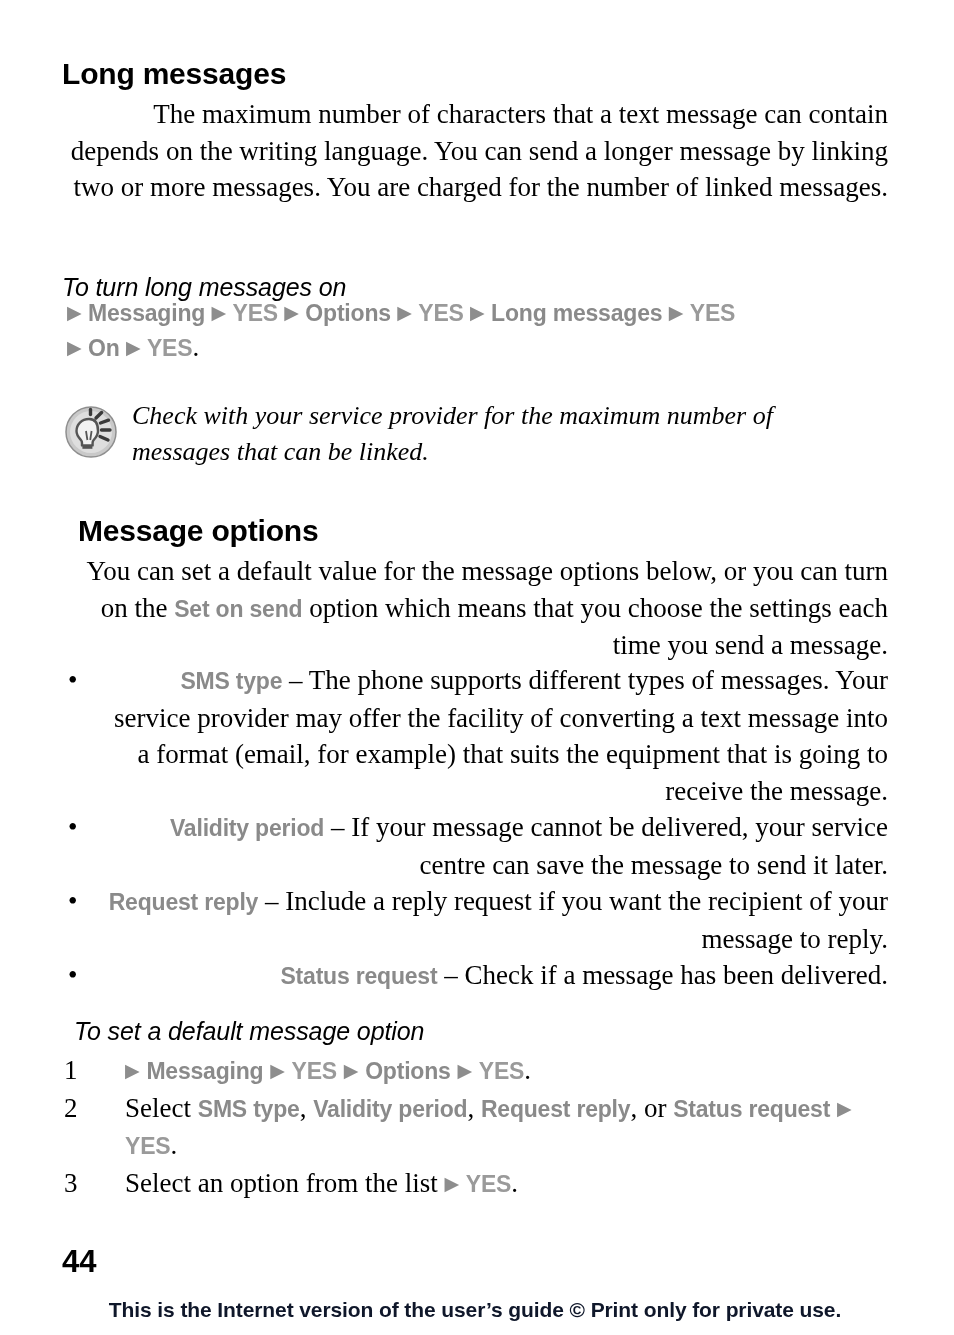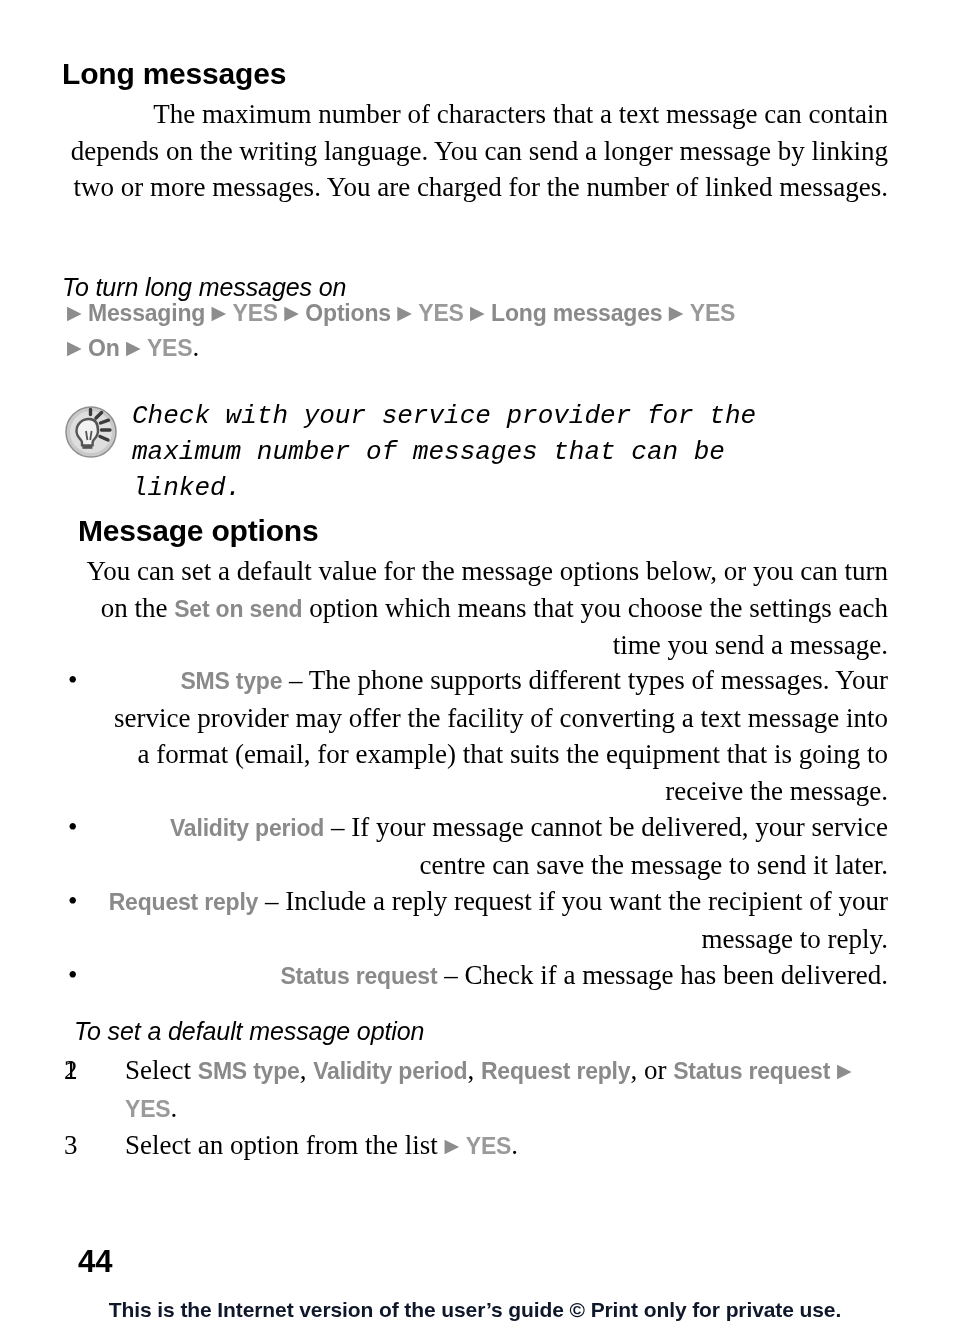--- a/index.html
+++ b/index.html
@@ -46,21 +46,21 @@
   }
   .body {
     font-family: "Liberation Serif", "DejaVu Serif", serif;
     font-size: 27px;
     line-height: 36.5px;
     color: #000;
     margin: 0;
     text-align: right;
   }
   .tip {
-    font-family: Liberation Mono, monospace;
+    font-family: Liberation Serif, serif;
     font-style: italic;
     font-size: 26px;
     line-height: 36px;
     color: #000;
     margin: 0;
   }
 
   
   .ui {
     font-family: "Liberation Sans", "DejaVu Sans", sans-serif;
@@ -119,21 +119,21 @@
   .steps         { position: absolute; left: 0;  top: 1052px; width: 826px; }
   .step          { position: relative; padding-left: 63px; }
   .step .num     { position: absolute; left: 2px; top: 0;
                    font-family: "Liberation Serif", "DejaVu Serif", serif;
                    font-size: 27px; line-height: 36.5px; color: #000; }
   .step-txt      { font-family: "Liberation Serif", "DejaVu Serif", serif;
                    font-size: 27px; line-height: 36.5px; color: #000; }
 
   .pagenum {
     position: absolute;
-    left: 16px;
+    left: 0;
     top: 1245px;
     font-family: "Liberation Sans", "DejaVu Sans", sans-serif;
     font-weight: bold;
     font-size: 31px;
     line-height: 34px;
     color: #000;
   }
   .footer {
     position: absolute;
     left: 0;
@@ -208,20 +208,21 @@
     </div>
 
   </div>
 
   <h2 class="h2 sec-set-title">To set a default message option</h2>
 
   <div class="steps">
 
     <div class="step">
       <span class="num">1</span>
+      <span class="step-txt"><span class="arrow">▶</span> <span class="ui">Messaging</span> <span class="arrow">▶</span> <span class="ui-soft">YES</span> <span class="arrow">▶</span> <span class="ui">Options</span> <span class="arrow">▶</span> <span class="ui-soft">YES</span><span>.</span></span>
     </div>
 
     <div class="step">
       <span class="num">2</span>
       <span class="step-txt"><span>Select </span><span class="ui">SMS type</span><span>, </span><span class="ui">Validity period</span><span>, </span><span class="ui">Request reply</span><span>, or</span> <span class="ui">Status request</span> <span class="arrow">▶</span> <span class="ui-soft">YES</span><span>.</span></span>
     </div>
 
     <div class="step">
       <span class="num">3</span>
       <span class="step-txt"><span>Select an option from the list </span><span class="arrow">▶</span> <span class="ui-soft">YES</span><span>.</span></span>

